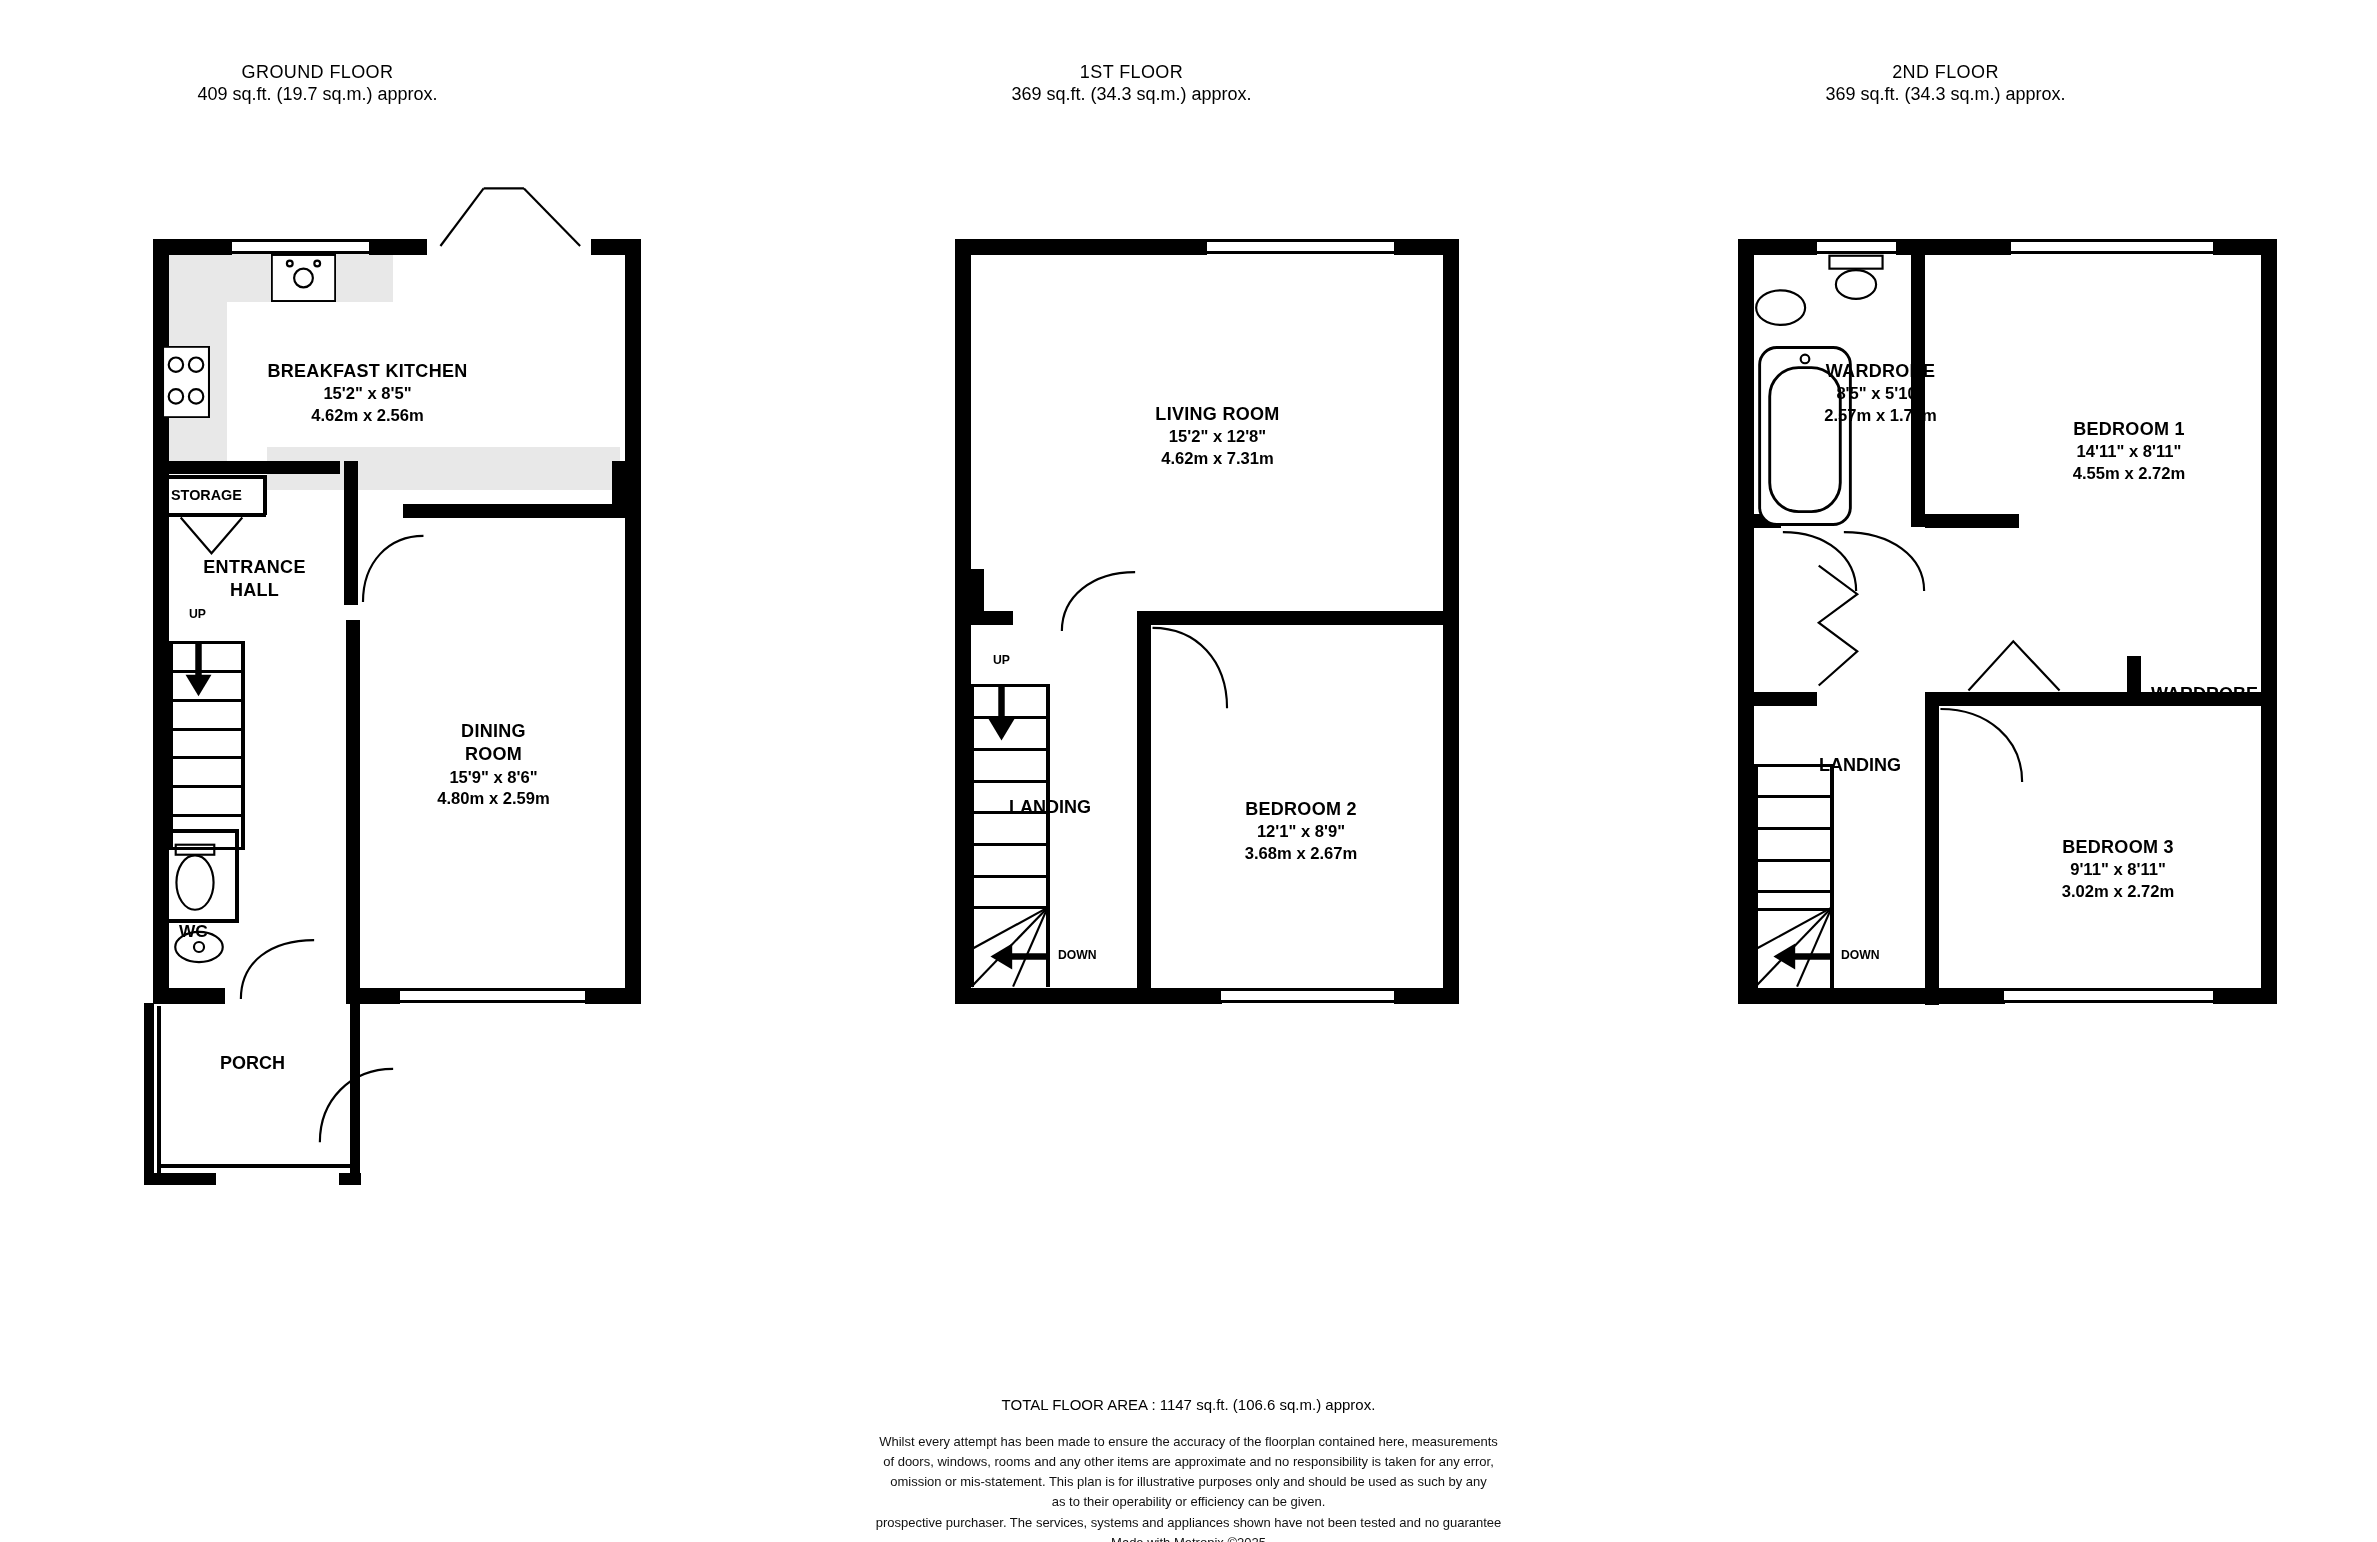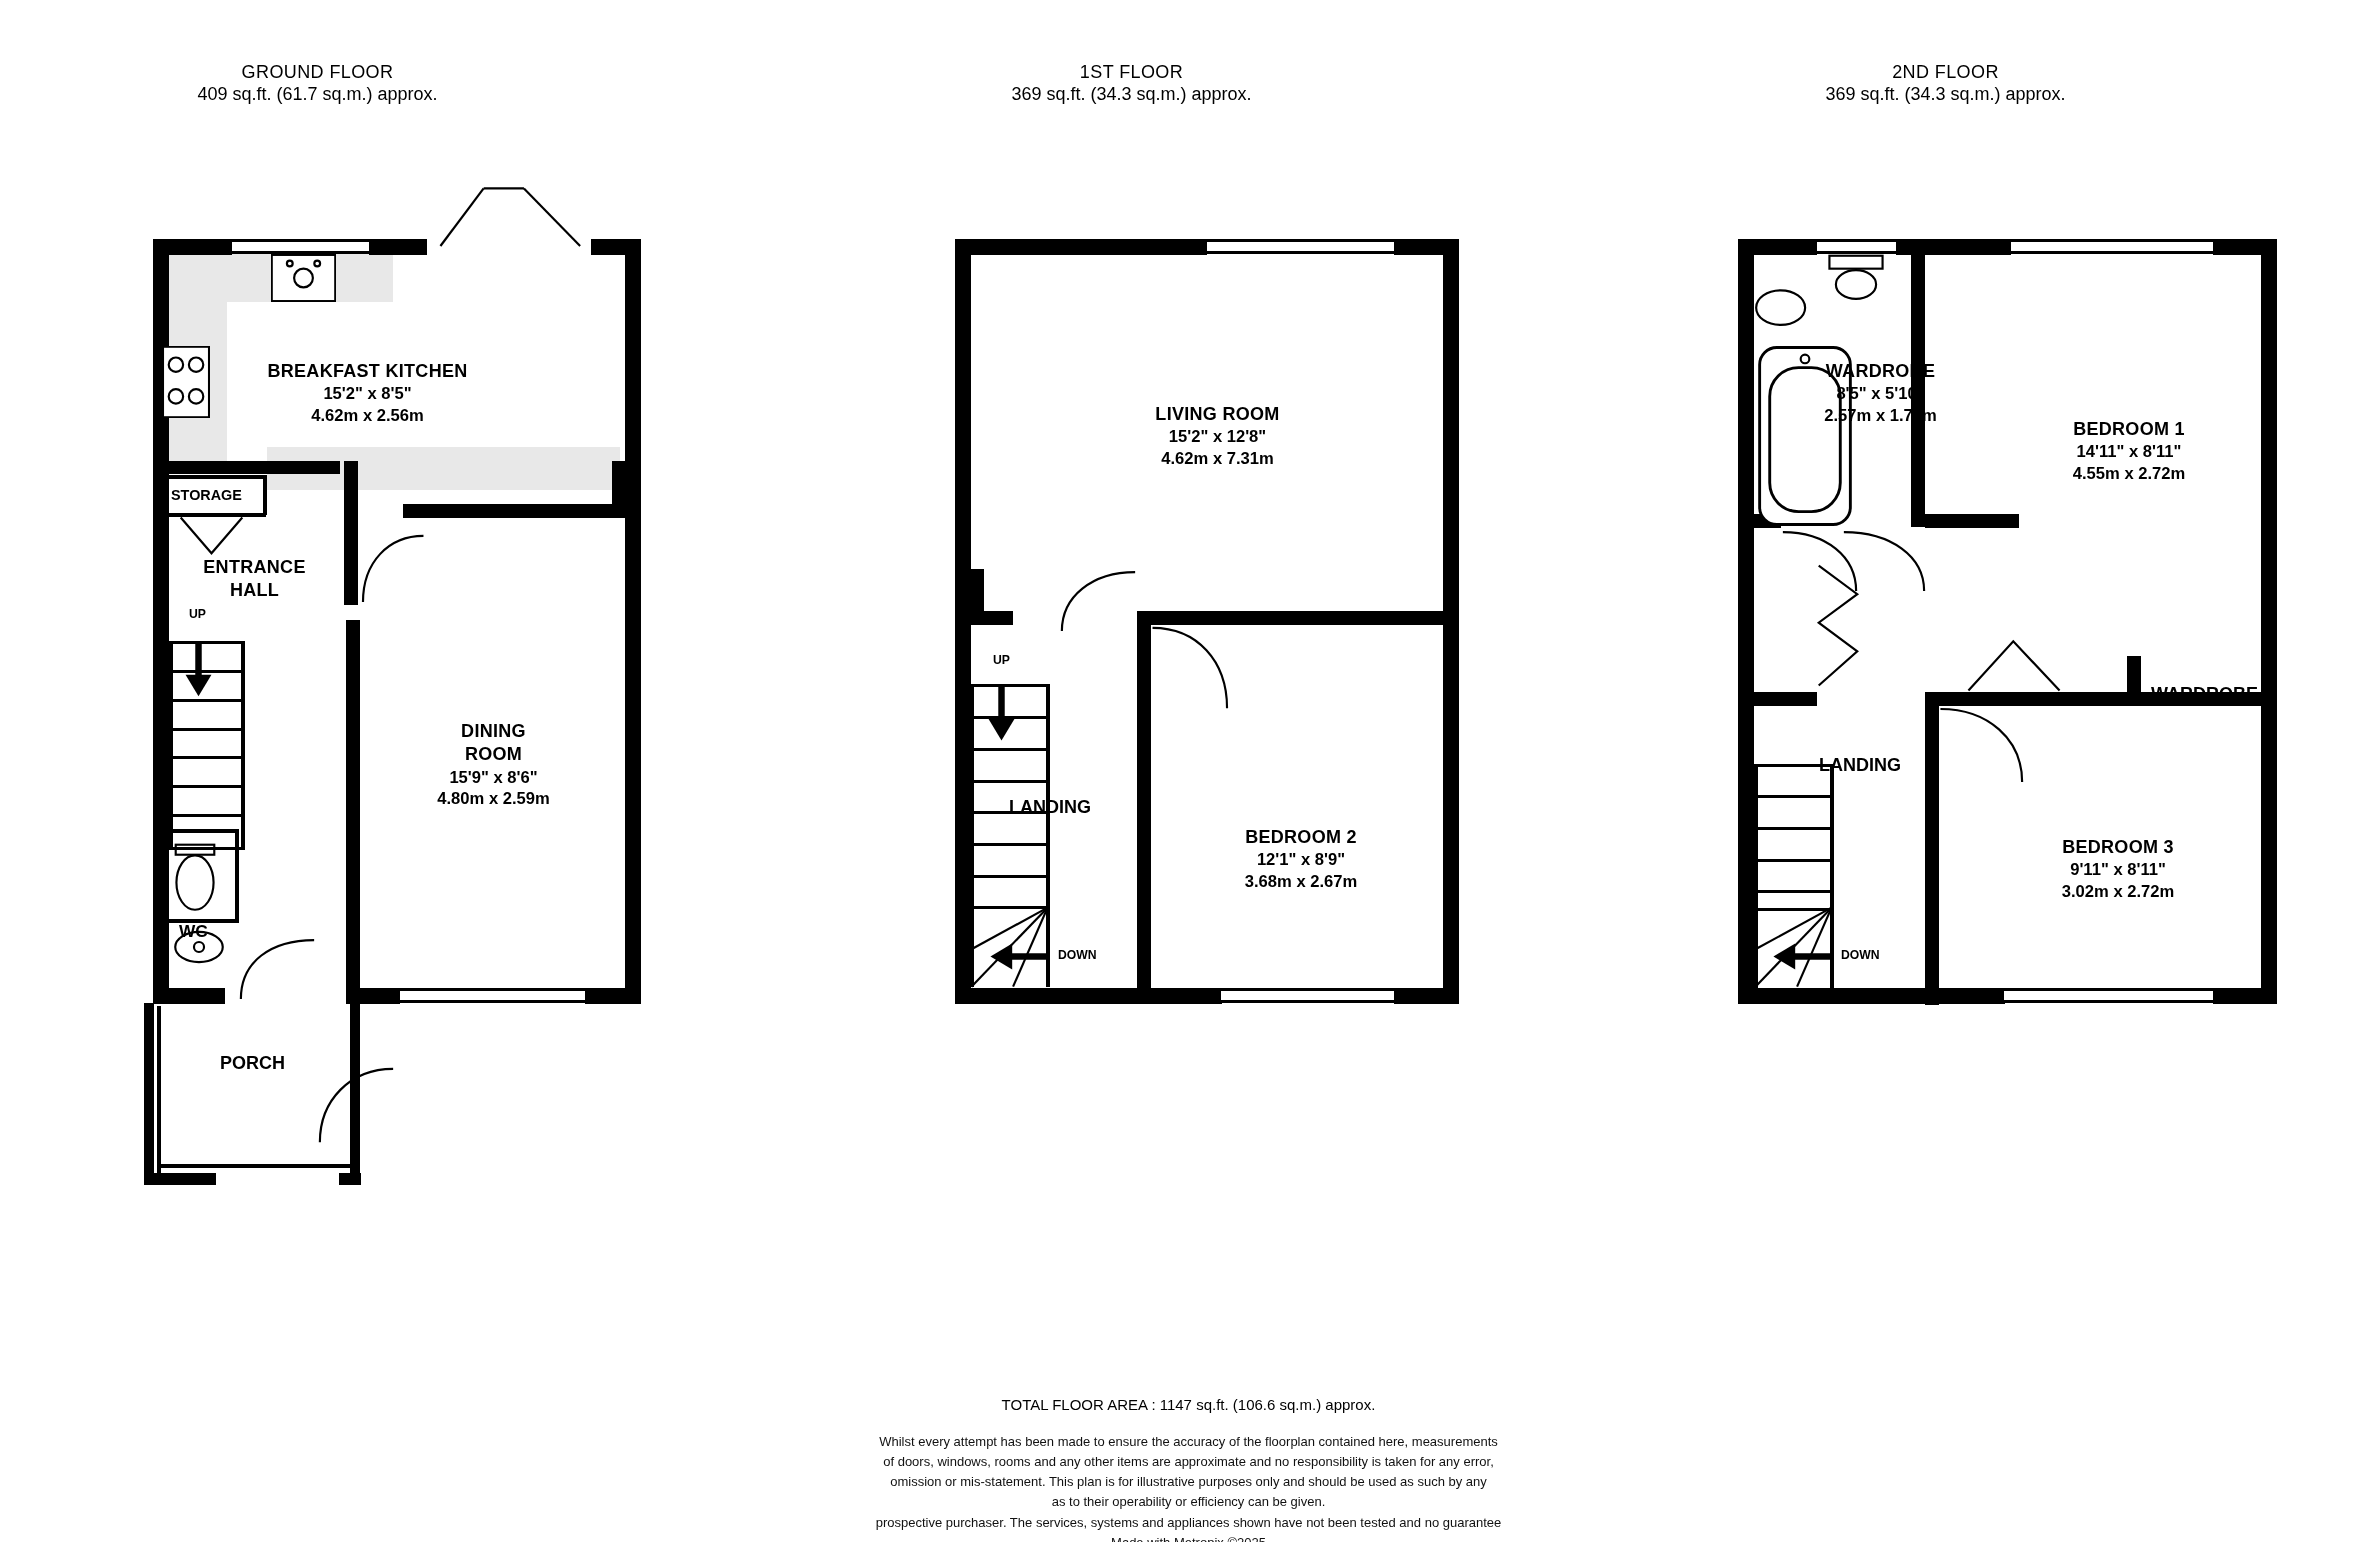--- a/index.html
+++ b/index.html
@@ -19,21 +19,21 @@
   .svgbox{position:absolute;}
   .footer-total{position:absolute;width:100%;text-align:center;font-size:15px;}
   .footer-disc{position:absolute;width:100%;text-align:center;font-size:13px;line-height:1.55;color:#111;}
 </style>
 </head>
 <body>
 
 <div class="plan">
 
   <div class="floor-title" style="left:166px;top:62px;width:303px;">GROUND FLOOR</div>
-  <div class="floor-sub" style="left:166px;top:84px;width:303px;">409 sq.ft. (61.7 sq.m.) approx.</div>
+  <div class="floor-sub" style="left:166px;top:84px;width:303px;">409 sq.ft. (19.7 sq.m.) approx.</div>
 
   <div class="fill" style="left:162px;top:252px;width:65px;width:65px;height:209px;"></div>
   <div class="fill" style="left:162px;top:252px;width:231px;height:50px;"></div>
   <div class="fill" style="left:267px;top:447px;width:353px;height:43px;"></div>
 
   <div class="wall" style="left:153px;top:239px;width:16px;height:765px;"></div>
   <div class="wall" style="left:153px;top:239px;width:79px;height:16px;"></div>
   <div class="win" style="left:232px;top:239px;width:137px;height:8.6px;"></div>
   <div class="wall" style="left:369px;top:239px;width:58px;height:16px;"></div>
   <div class="wall" style="left:591px;top:239px;width:50px;height:16px;"></div>
@@ -189,21 +189,21 @@
     <path d="M32 2 L2 20 L32 38 Z" fill="#000"></path>
   </svg>
   <div class="tinytext" style="left:1058px;top:948px;">DOWN</div>
 
   <div class="label" style="left:1095px;top:403px;width:245px;">
     <div class="n">LIVING ROOM</div>
     <div class="d">15'2"  x 12'8"</div>
     <div class="d">4.62m  x 7.31m</div>
   </div>
   <div class="smalllabel" style="left:1009px;top:797px;font-size:18px;">LANDING</div>
-  <div class="label" style="left:1182px;top:798px;width:238px;margin-top:28px;">
+  <div class="label" style="left:1182px;top:798px;width:238px;">
     <div class="n">BEDROOM 2</div>
     <div class="d">12'1"  x 8'9"</div>
     <div class="d">3.68m  x 2.67m</div>
   </div>
 
   <div class="floor-title" style="left:1794px;top:62px;width:303px;">2ND FLOOR</div>
   <div class="floor-sub" style="left:1794px;top:84px;width:303px;">369 sq.ft. (34.3 sq.m.) approx.</div>
 
   <div class="wall" style="left:1738px;top:239px;width:16px;height:765px;"></div>
   <div class="wall" style="left:1738px;top:239px;width:79px;height:16px;"></div>

